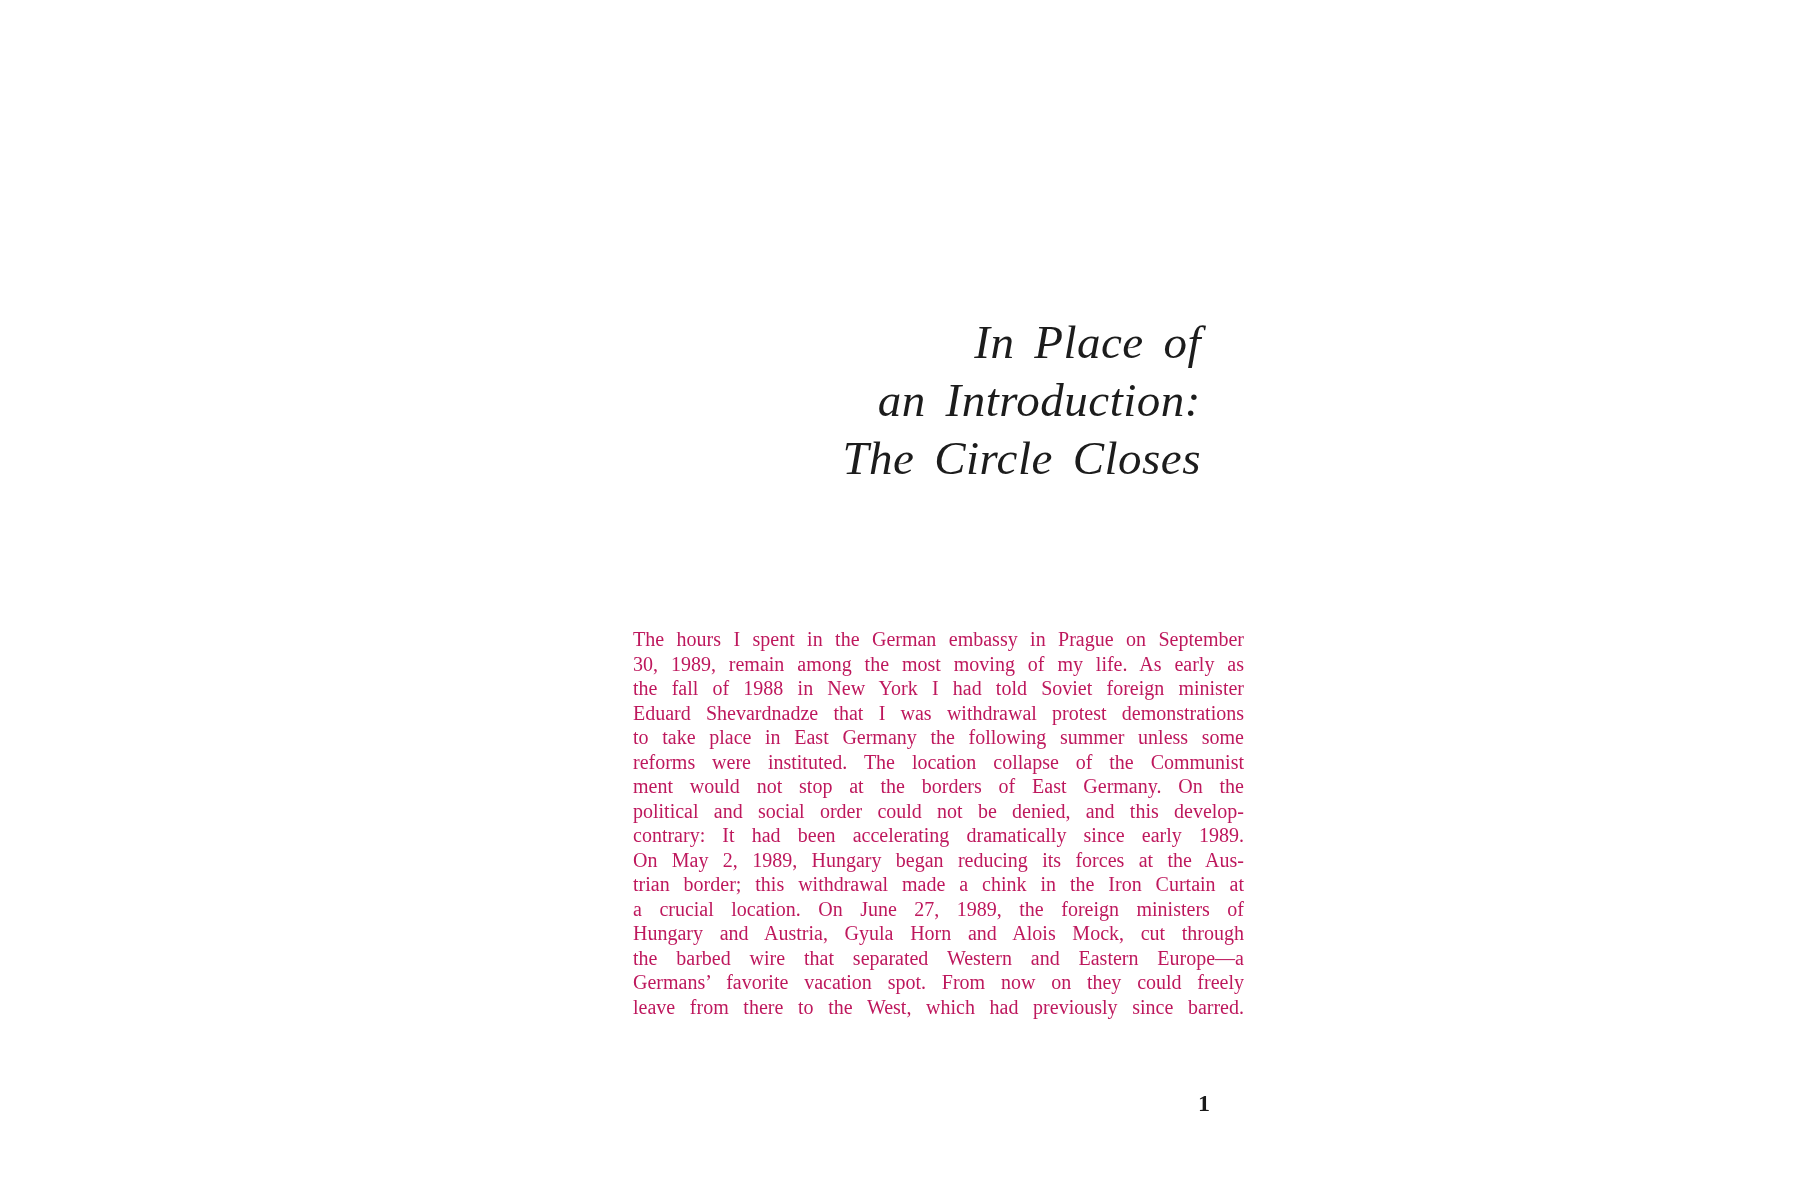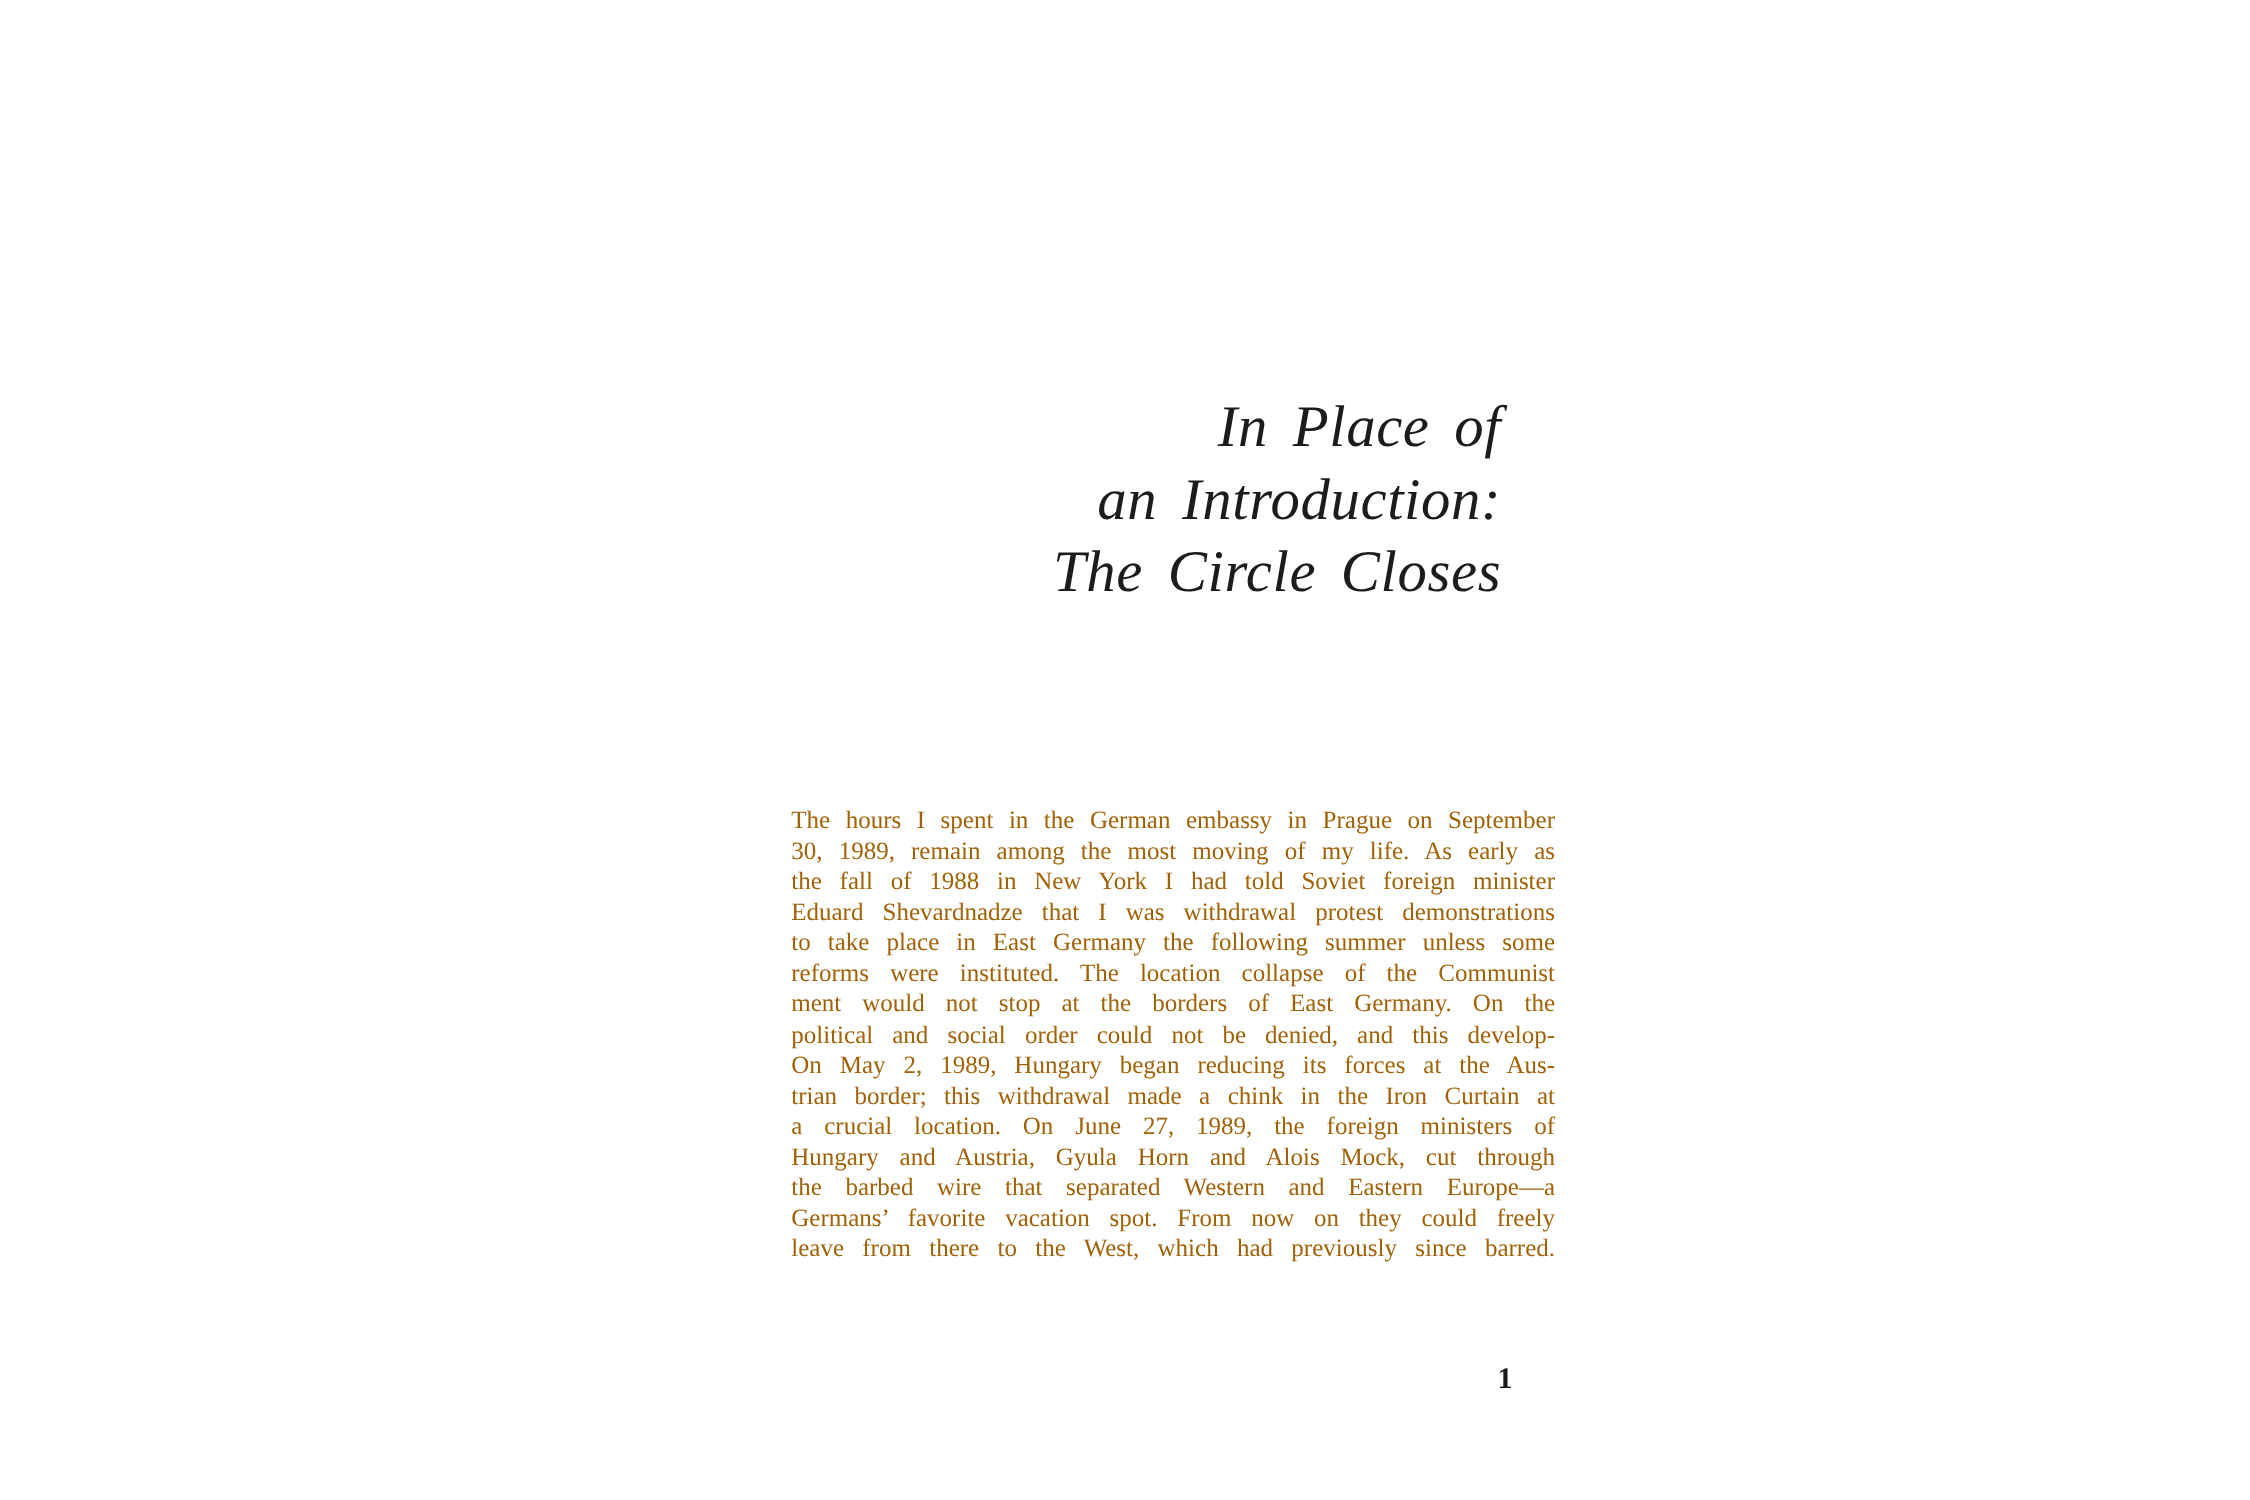--- a/index.html
+++ b/index.html
@@ -25,26 +25,26 @@
     text-align: right;
     font-style: italic;
     font-size: 47px;
     line-height: 58px;
     letter-spacing: 0.5px;
     word-spacing: 0.16em;
     color: #1c1c1c;
   }
   #body-paragraph {
     position: absolute;
-    top: 644px;
+    top: 627px;
     left: 585px;
     width: 611px;
     font-size: 20px;
     line-height: 24.5px;
-    color: #a16207;
+    color: #be185d;
   }
   .body-line {
     text-align: justify;
     text-align-last: justify;
     white-space: normal;
   }
   #page-number {
     position: absolute;
     top: 1090px;
     left: 1136px;
@@ -68,20 +68,21 @@
 
   <div id="body-paragraph">
     <div class="body-line">The hours I spent in the German embassy in Prague on September</div>
     <div class="body-line">30, 1989, remain among the most moving of my life. As early as</div>
     <div class="body-line">the fall of 1988 in New York I had told Soviet foreign minister</div>
     <div class="body-line">Eduard Shevardnadze that I was withdrawal protest demonstrations</div>
     <div class="body-line">to take place in East Germany the following summer unless some</div>
     <div class="body-line">reforms were instituted. The location collapse of the Communist</div>
     <div class="body-line">ment would not stop at the borders of East Germany. On the</div>
     <div class="body-line">political and social order could not be denied, and this develop-</div>
+    <div class="body-line">contrary: It had been accelerating dramatically since early 1989.</div>
     <div class="body-line">On May 2, 1989, Hungary began reducing its forces at the Aus-</div>
     <div class="body-line">trian border; this withdrawal made a chink in the Iron Curtain at</div>
     <div class="body-line">a crucial location. On June 27, 1989, the foreign ministers of</div>
     <div class="body-line">Hungary and Austria, Gyula Horn and Alois Mock, cut through</div>
     <div class="body-line">the barbed wire that separated Western and Eastern Europe—a</div>
     <div class="body-line">Germans’ favorite vacation spot. From now on they could freely</div>
     <div class="body-line">leave from there to the West, which had previously since barred.</div>
   </div>
 
   <div id="page-number">1</div>

